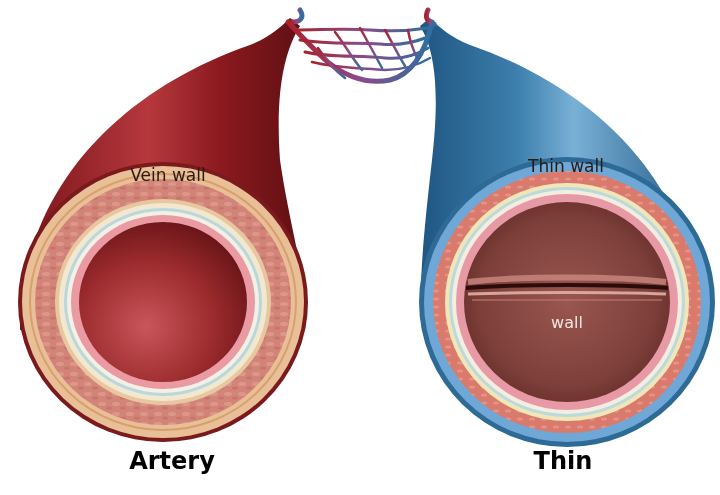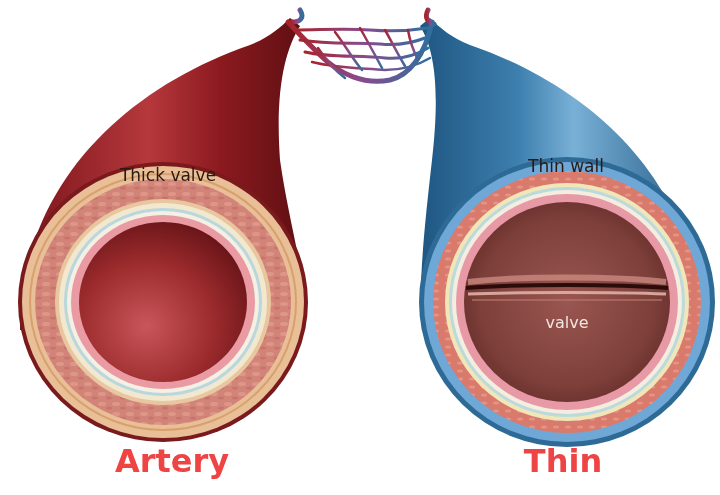--- a/index.html
+++ b/index.html
@@ -2,21 +2,21 @@
 <html><head>
   <meta charset="utf-8">
   <style>
     html, body { margin: 0; padding: 0; background: #ffffff; }
     body { width: 720px; height: 495px; overflow: hidden; position: relative; font-family: "DejaVu Sans", sans-serif; }
     #stage { position: absolute; left: 0; top: 0; width: 720px; height: 495px; }
     svg { position: absolute; left: 0; top: 0; }
     .label { position: absolute; transform: translate(-50%, -50%); white-space: nowrap; }
     .wall-label { font-size: 17px; color: #2a1a14; font-family: "DejaVu Sans", sans-serif; }
     .valve-label { font-size: 16px; color: #f4e4e0; font-family: "DejaVu Sans", sans-serif; }
-    .vessel-label { font-size: 32px; font-weight: bold; color: #ef4444; font-family: "DejaVu Sans", sans-serif; text-align: right; }
+    .vessel-label { font-size: 24px; font-weight: bold; color: #000000; font-family: "DejaVu Sans", sans-serif; text-align: right; }
   </style>
 </head>
 <body>
 
 <div id="stage">
   <svg width="720" height="495" viewBox="0 0 720 495">
     <defs>
       <linearGradient id="artTube" x1="0" y1="0" x2="1" y2="0">
         <stop offset="0" stop-color="#7a141a"></stop>
         <stop offset="0.45" stop-color="#b5383c"></stop>
@@ -99,18 +99,18 @@
 
       <g>
         <path d="M 468 282 C 520 276 615 276 666 282" stroke="#c98a80" stroke-width="6" fill="none" opacity="0.8"></path>
         <path d="M 466 288 C 520 284 615 284 668 288" stroke="#2a0c0a" stroke-width="4" fill="none"></path>
         <path d="M 468 294 C 520 292 615 292 666 294" stroke="#e0b0a6" stroke-width="3" fill="none" opacity="0.9"></path>
         <path d="M 472 300 C 520 300 615 300 662 300" stroke="#b7786e" stroke-width="2" fill="none" opacity="0.6"></path>
       </g>
     </g>
   </svg>
 
-  <div class="label wall-label" style="left:168px; top:175px;">Thick valve</div>
+  <div class="label wall-label" style="left:168px; top:175px;">Vein wall</div>
   <div class="label wall-label" style="left:566px; top:166px;text-align:center;">Thin wall</div>
-  <div class="label valve-label" style="left:567px; top:322px;">valve</div>
+  <div class="label valve-label" style="left:567px; top:322px;">wall</div>
   <div class="label vessel-label" style="left:172px; top:461px;">Artery</div>
   <div class="label vessel-label" style="left:563px; top:461px;">Thin</div>
 </div>
 
 </body></html>

